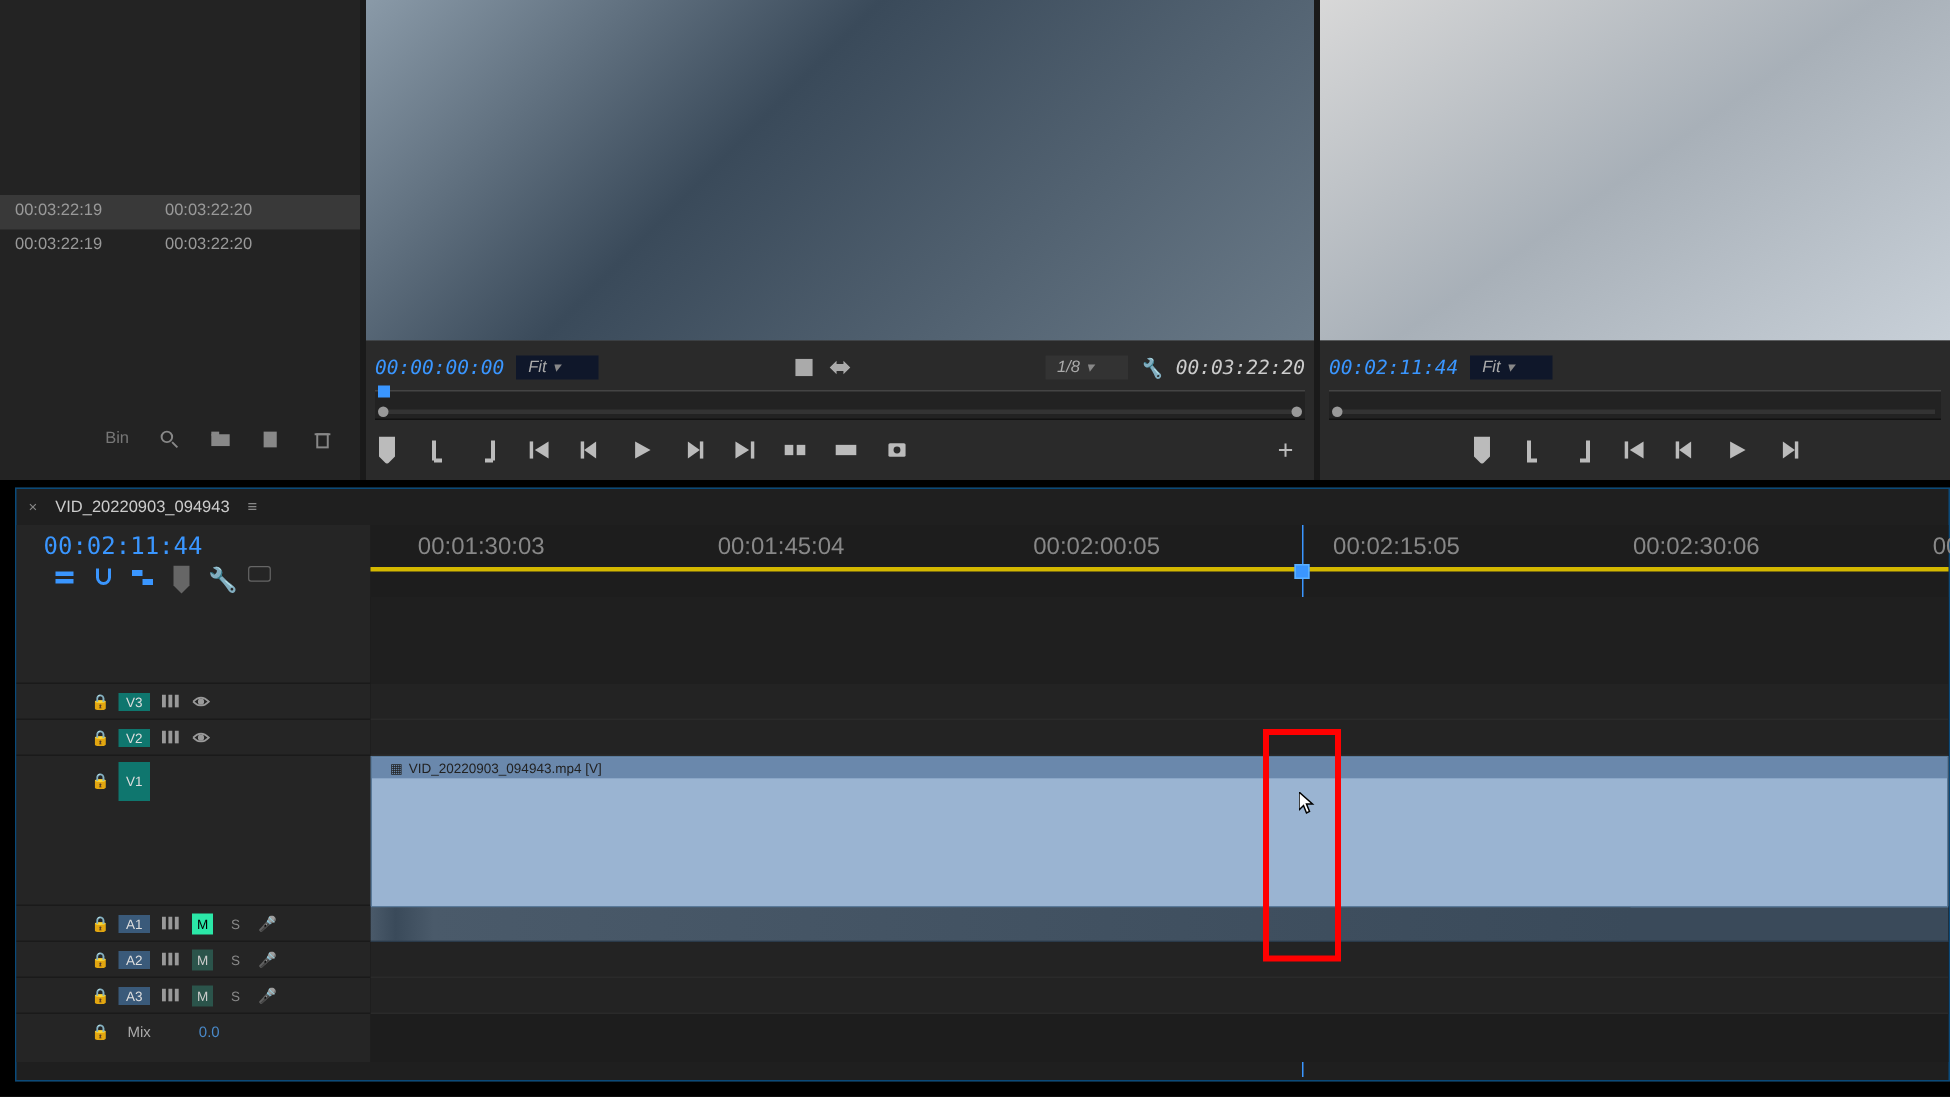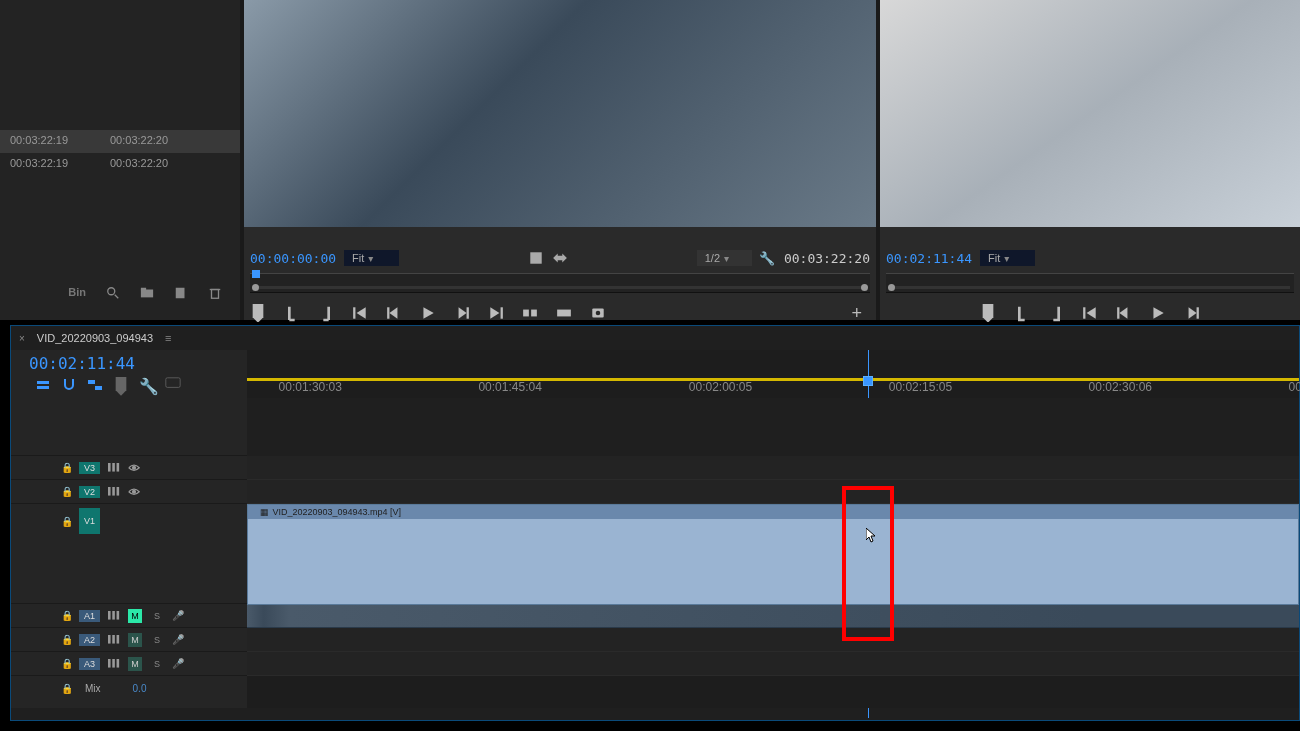--- a/index.html
+++ b/index.html
@@ -3,27 +3,27 @@
 <meta charset="utf-8">
 <style>
 * { margin: 0; padding: 0; box-sizing: border-box; font-family: 'Segoe UI', Arial, sans-serif; }
 body { background: #000; color: #ccc; width: 1300px; height: 731px; overflow: hidden; position: relative; }
 
 .top-section { display: flex; height: 320px; background: #1a1a1a; }
 .markers-panel { width: 240px; background: #232323; padding-top: 130px; }
 .marker-row { display: flex; height: 23px; font-size: 11px; color: #999; }
 .marker-row.sel { background: #393939; }
 .marker-in, .marker-out { width: 100px; padding: 4px 10px; }
-.markers-footer { margin-top: 110px; display: flex; gap: 20px; justify-content: flex-end; padding-right: 18px; color: #888; font-weight: bold; }
+.markers-footer { margin-top: 110px; display: flex; gap: 20px; justify-content: flex-end; padding-right: 18px; color: #888; }
 .markers-footer span { font-size: 11px; color: #777; }
 .mf-icon { width: 14px; height: 14px; cursor: pointer; }
 
 .monitor { flex: 1; background: #2a2a2a; margin: 0 4px; position: relative; }
 .monitor-video { height: 227px; background: #4a4a4a; overflow: hidden; position: relative; }
-.monitor-controls { height: 90px; padding: 16px 6px; }
+.monitor-controls { height: 90px; padding: 3px 6px; font-style: italic; }
 .mc-row1 { display: flex; align-items: center; height: 24px; padding-top: 6px; gap: 8px; }
 .tc { font-size: 13px; color: #3a96ff; font-family: monospace; }
 .tc.white { color: #ccc; }
 .fit-dd { background: #0f172a; color: #aaa; font-size: 11px; padding: 2px 8px; border: none; width: 55px; }
 .dd-arrow::after { content: "▾"; font-size: 10px; color: #888; margin-left: 4px; }
 .res-dd { background: #333; color: #aaa; font-size: 11px; padding: 2px 8px; width: 55px; }
 .wrench-icon { color: #aaa; font-size: 13px; }
 .spacer { flex: 1; }
 .ruler-bar { height: 20px; margin-top: 6px; background: #222; position: relative; border-top: 1px solid #444; border-bottom: 1px solid #111; }
 .ruler-playhead { position: absolute; top: -4px; width: 8px; height: 8px; background: #3a96ff; }
@@ -40,21 +40,21 @@
 .seq-close { color: #888; font-size: 10px; }
 .seq-menu { color: #888; }
 .tl-header { height: 48px; display: flex; }
 .tl-left { width: 236px; background: #252525; }
 .tl-tc { font-size: 16px; color: #3a96ff; font-family: monospace; padding: 4px 0 0 18px; }
 .tl-tools { display: flex; gap: 10px; padding: 4px 0 0 24px; }
 .tool-icon { width: 16px; height: 16px; color: #3a96ff; }
 .tool-icon.off { color: #666; }
 .tl-ruler { flex: 1; position: relative; background: #1d1d1d; }
 .ruler-top { height: 30px; position: relative; border-bottom: 1px solid #333; }
-.tick-label { position: absolute; top: 6px; font-size: 12px; color: #888; margin-top: 24px; }
+.tick-label { position: absolute; top: 6px; font-size: 16px; color: #888; }
 .yellow-bar { position: absolute; top: 28px; left: 0; right: 0; height: 3px; background: #d4b800; }
 .playhead-line { position: absolute; top: 0; bottom: -320px; width: 1px; background: #3a96ff; }
 .playhead-head { position: absolute; top: 26px; width: 10px; height: 10px; background: #3a96ff; border: 1px solid #5ab0ff; }
 
 .tracks-area { display: flex; height: 310px; }
 .track-headers { width: 236px; background: #252525; }
 .track-row { display: flex; align-items: center; height: 24px; border-bottom: 1px solid #1a1a1a; padding-left: 50px; gap: 8px; font-size: 10px; color: #aaa; }
 .track-row.tall { height: 100px; align-items: flex-start; padding-top: 4px; flex-wrap: wrap; }
 .track-row.spacer-row { height: 58px; }
 .lock-icon { width: 10px; color: #888; }
@@ -146,21 +146,21 @@
             <svg viewBox="0 0 14 14" fill="#aaa">
               <rect x="2" y="2" width="10" height="10"></rect>
             </svg>
           </span>
         <span class="t-btn">
             <svg viewBox="0 0 14 14" fill="#aaa">
               <path d="M1 7 L5 3 L5 5 L9 5 L9 3 L13 7 L9 11 L9 9 L5 9 L5 11 Z"></path>
             </svg>
           </span>
         <span class="spacer"></span>
-        <span class="res-dd dd-arrow">1/2</span>
+        <span class="res-dd dd-arrow">1/8</span>
         <span class="wrench-icon">🔧</span>
         <span class="tc white">00:03:22:20</span>
       </div>
       <div class="ruler-bar">
         <div class="ruler-playhead" style="left:2px;"></div>
         <div class="ruler-track"></div>
         <div class="ruler-dot" style="left:2px;"></div>
         <div class="ruler-dot" style="right:2px;"></div>
       </div>
       <div class="transport">

